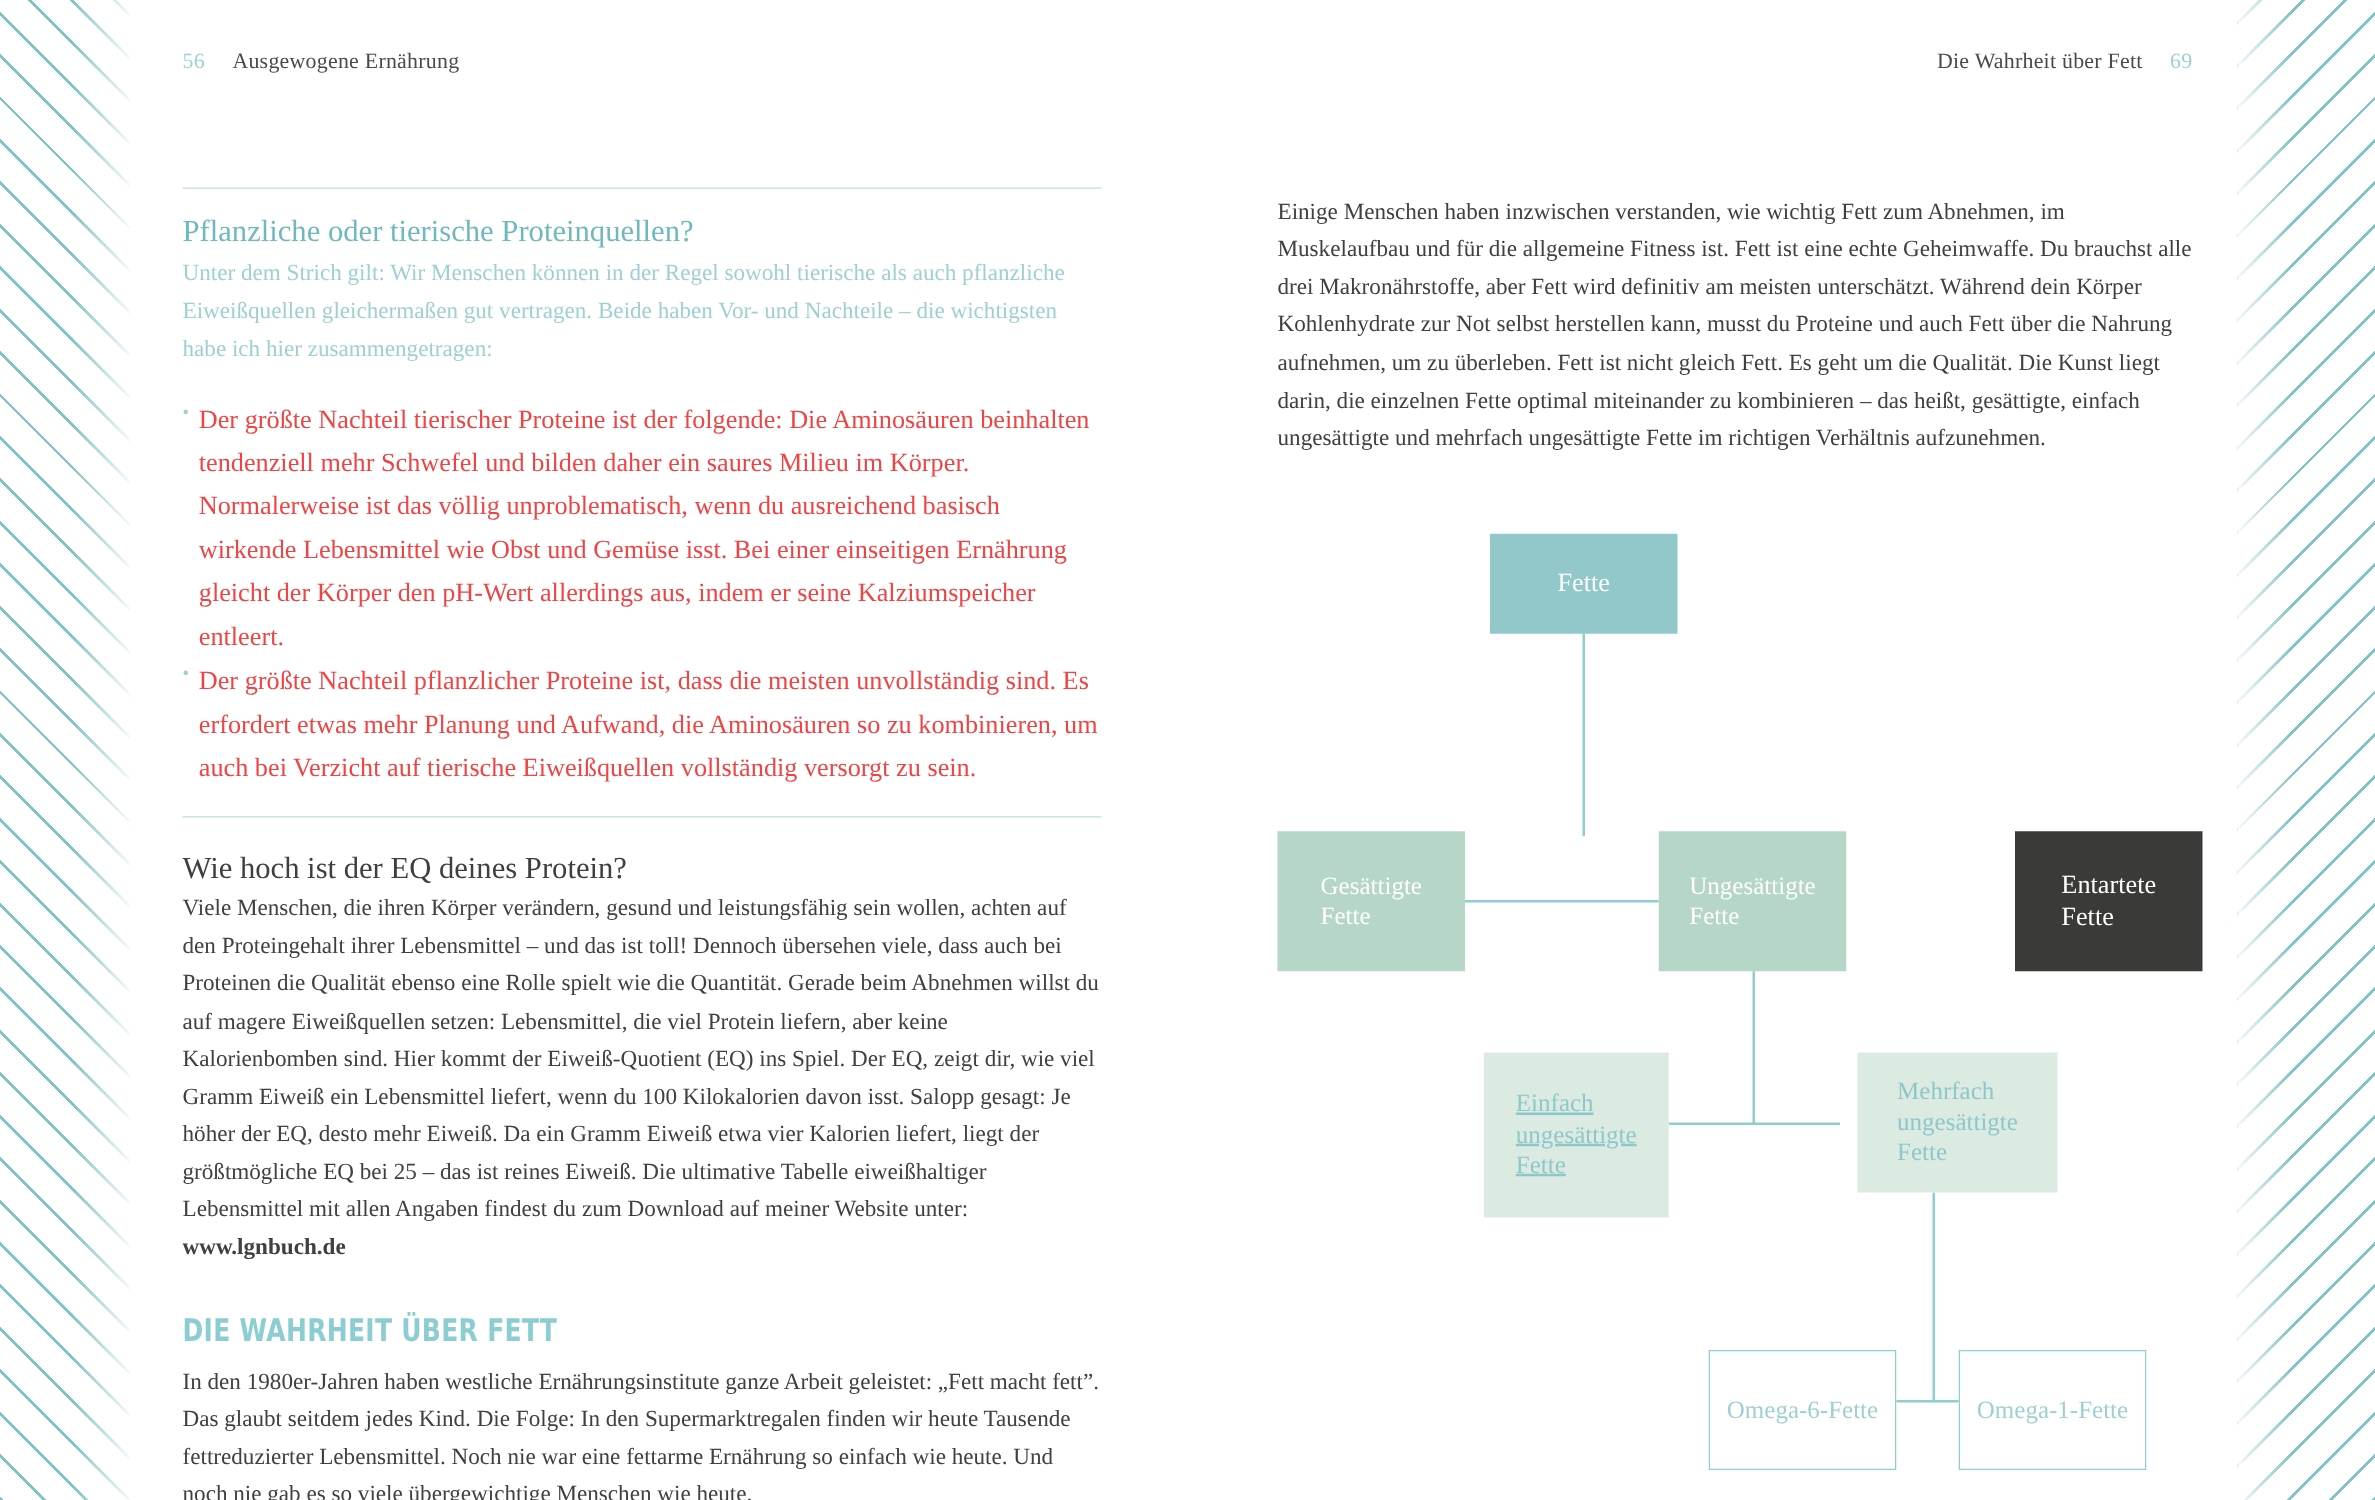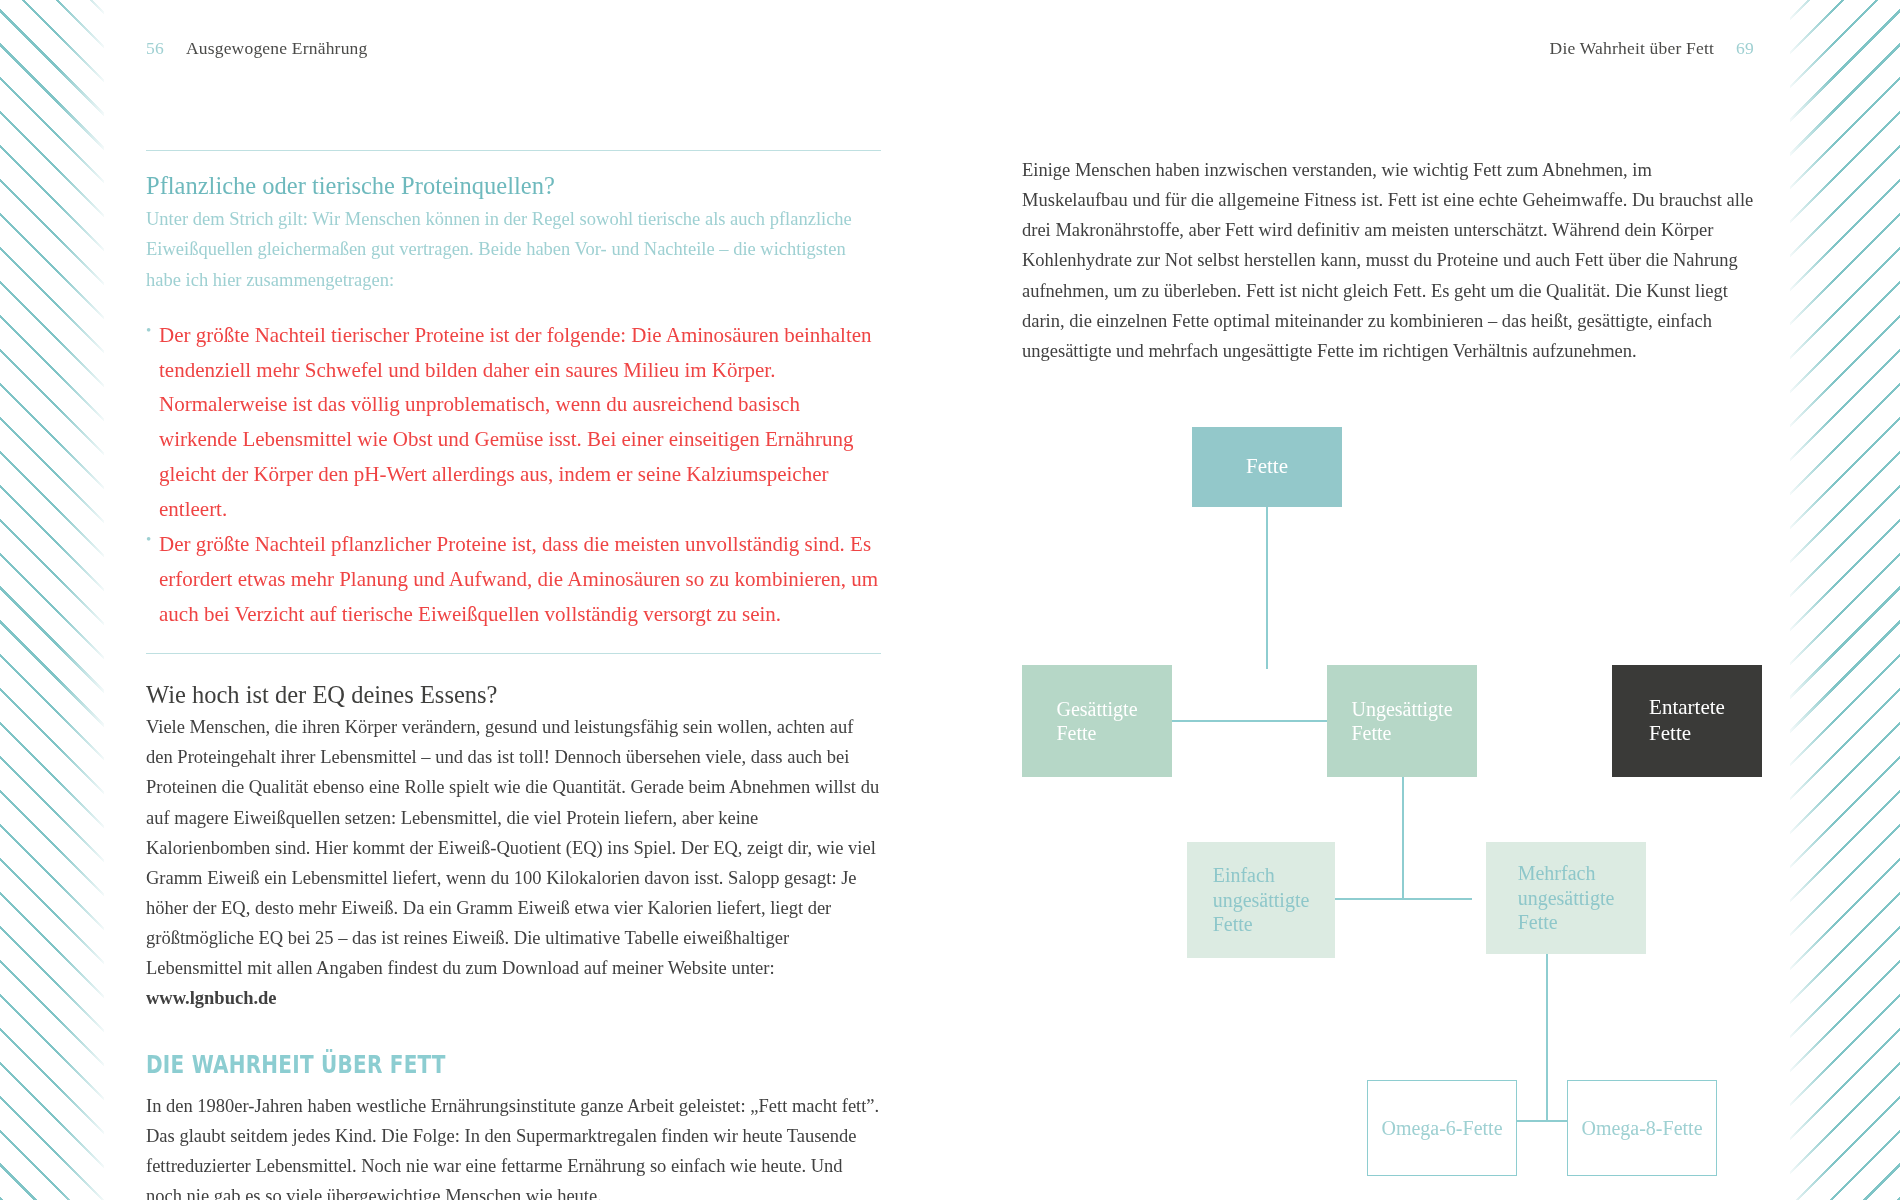--- a/index.html
+++ b/index.html
@@ -184,21 +184,21 @@
   }
   .n-ges  { left: 0px;   top: 245px; width: 150px; height: 112px; font-family: Liberation Serif, serif; }
   .n-unges{ left: 305px; top: 245px; width: 150px; height: 112px; }
   .n-dark {
     left: 590px; top: 245px; width: 150px; height: 112px;
     background: #3a3a38; color: #ffffff; font-size: 21px;
   }
   .n-l3 {
     background: #dcebe2; color: #8ec7ca; font-size: 20px;
   }
-  .n-einf { left: 165px; top: 422px; width: 148px; height: 116px; }
+  .n-einf { left: 165px; top: 422px; width: 148px; height: 132px; text-decoration: underline; }
   .n-mehr { left: 464px; top: 422px; width: 160px; height: 112px; }
   .n-omega {
     background: #ffffff; border: 1.5px solid #8ecdd0; color: #9ed0d2; font-size: 20px;
     height: 96px; width: 150px;
   }
   .n-om6 { left: 345px; top: 660px; }
   .n-om3 { left: 545px; top: 660px; }
 
   .link {
     position: absolute;
@@ -231,21 +231,21 @@
     <h2 class="teal-head">Pflanzliche oder tierische Proteinquellen?</h2>
     <p class="teal-body">Unter dem Strich gilt: Wir Menschen können in der Regel sowohl tierische als auch pflanzliche Eiweißquellen gleichermaßen gut vertragen. Beide haben Vor- und Nachteile – die wichtigsten habe ich hier zusammengetragen:</p>
 
     <ul class="teal-list">
       <li>Der größte Nachteil tierischer Proteine ist der folgende: Die Aminosäuren beinhalten tendenziell mehr Schwefel und bilden daher ein saures Milieu im Körper. Normalerweise ist das völlig unproblematisch, wenn du ausreichend basisch wirkende Lebensmittel wie Obst und Gemüse isst. Bei einer einseitigen Ernährung gleicht der Körper den pH-Wert allerdings aus, indem er seine Kalziumspeicher entleert.</li>
       <li>Der größte Nachteil pflanzlicher Proteine ist, dass die meisten unvollständig sind. Es erfordert etwas mehr Planung und Aufwand, die Aminosäuren so zu kombinieren, um auch bei Verzicht auf tierische Eiweißquellen vollständig versorgt zu sein.</li>
     </ul>
 
     <div class="rule spacer-rule"></div>
 
-    <h2 class="dark-head">Wie hoch ist der EQ deines Essens?</h2>
+    <h2 class="dark-head">Wie hoch ist der EQ deines Protein?</h2>
     <p class="dark-body"><span>Viele Menschen, die ihren Körper verändern, gesund und leistungsfähig sein wollen, achten auf den Proteingehalt ihrer Lebensmittel – und das ist toll! Dennoch übersehen viele, dass auch bei Proteinen die Qualität ebenso eine Rolle spielt wie die Quantität. Gerade beim Abnehmen willst du auf magere Eiweißquellen setzen: Lebensmittel, die viel Protein liefern, aber keine Kalorienbomben sind. Hier kommt der Eiweiß-Quotient (EQ) ins Spiel. Der EQ, zeigt dir, wie viel Gramm Eiweiß ein Lebensmittel liefert, wenn du 100 Kilokalorien davon isst. Salopp gesagt: Je höher der EQ, desto mehr Eiweiß. Da ein Gramm Eiweiß etwa vier Kalorien liefert, liegt der größtmögliche EQ bei 25 – das ist reines Eiweiß. Die ultimative Tabelle eiweißhaltiger Lebensmittel mit allen Angaben findest du zum Download auf meiner Website unter: </span><b>www.lgnbuch.de</b></p>
 
     <div style="height:36px"></div>
 
     <h1 class="section-head">DIE WAHRHEIT ÜBER FETT</h1>
     <p class="dark-body">In den 1980er-Jahren haben westliche Ernährungsinstitute ganze Arbeit geleistet: „Fett macht fett”. Das glaubt seitdem jedes Kind. Die Folge: In den Supermarktregalen finden wir heute Tausende fettreduzierter Lebensmittel. Noch nie war eine fettarme Ernährung so einfach wie heute. Und noch nie gab es so viele übergewichtige Menschen wie heute.</p>
   </div>
 
   <div class="col col-right">
     <p class="dark-body">Einige Menschen haben inzwischen verstanden, wie wichtig Fett zum Abnehmen, im Muskelaufbau und für die allgemeine Fitness ist. Fett ist eine echte Geheimwaffe. Du brauchst alle drei Makronährstoffe, aber Fett wird definitiv am meisten unterschätzt. Während dein Körper Kohlenhydrate zur Not selbst herstellen kann, musst du Proteine und auch Fett über die Nahrung aufnehmen, um zu überleben. Fett ist nicht gleich Fett. Es geht um die Qualität. Die Kunst liegt darin, die einzelnen Fette optimal miteinander zu kombinieren – das heißt, gesättigte, einfach ungesättigte und mehrfach ungesättigte Fette im richtigen Verhältnis aufzunehmen.</p>
@@ -299,18 +299,18 @@
         <div>ungesättigte</div>
         <div>Fette</div>
       </div>
     </div>
 
     <div class="node n-omega n-om6">
       <span>Omega-6-Fette</span>
     </div>
 
     <div class="node n-omega n-om3">
-      <span>Omega-8-Fette</span>
+      <span>Omega-1-Fette</span>
     </div>
 
   </div>
 
 </div>
 
 </body></html>

